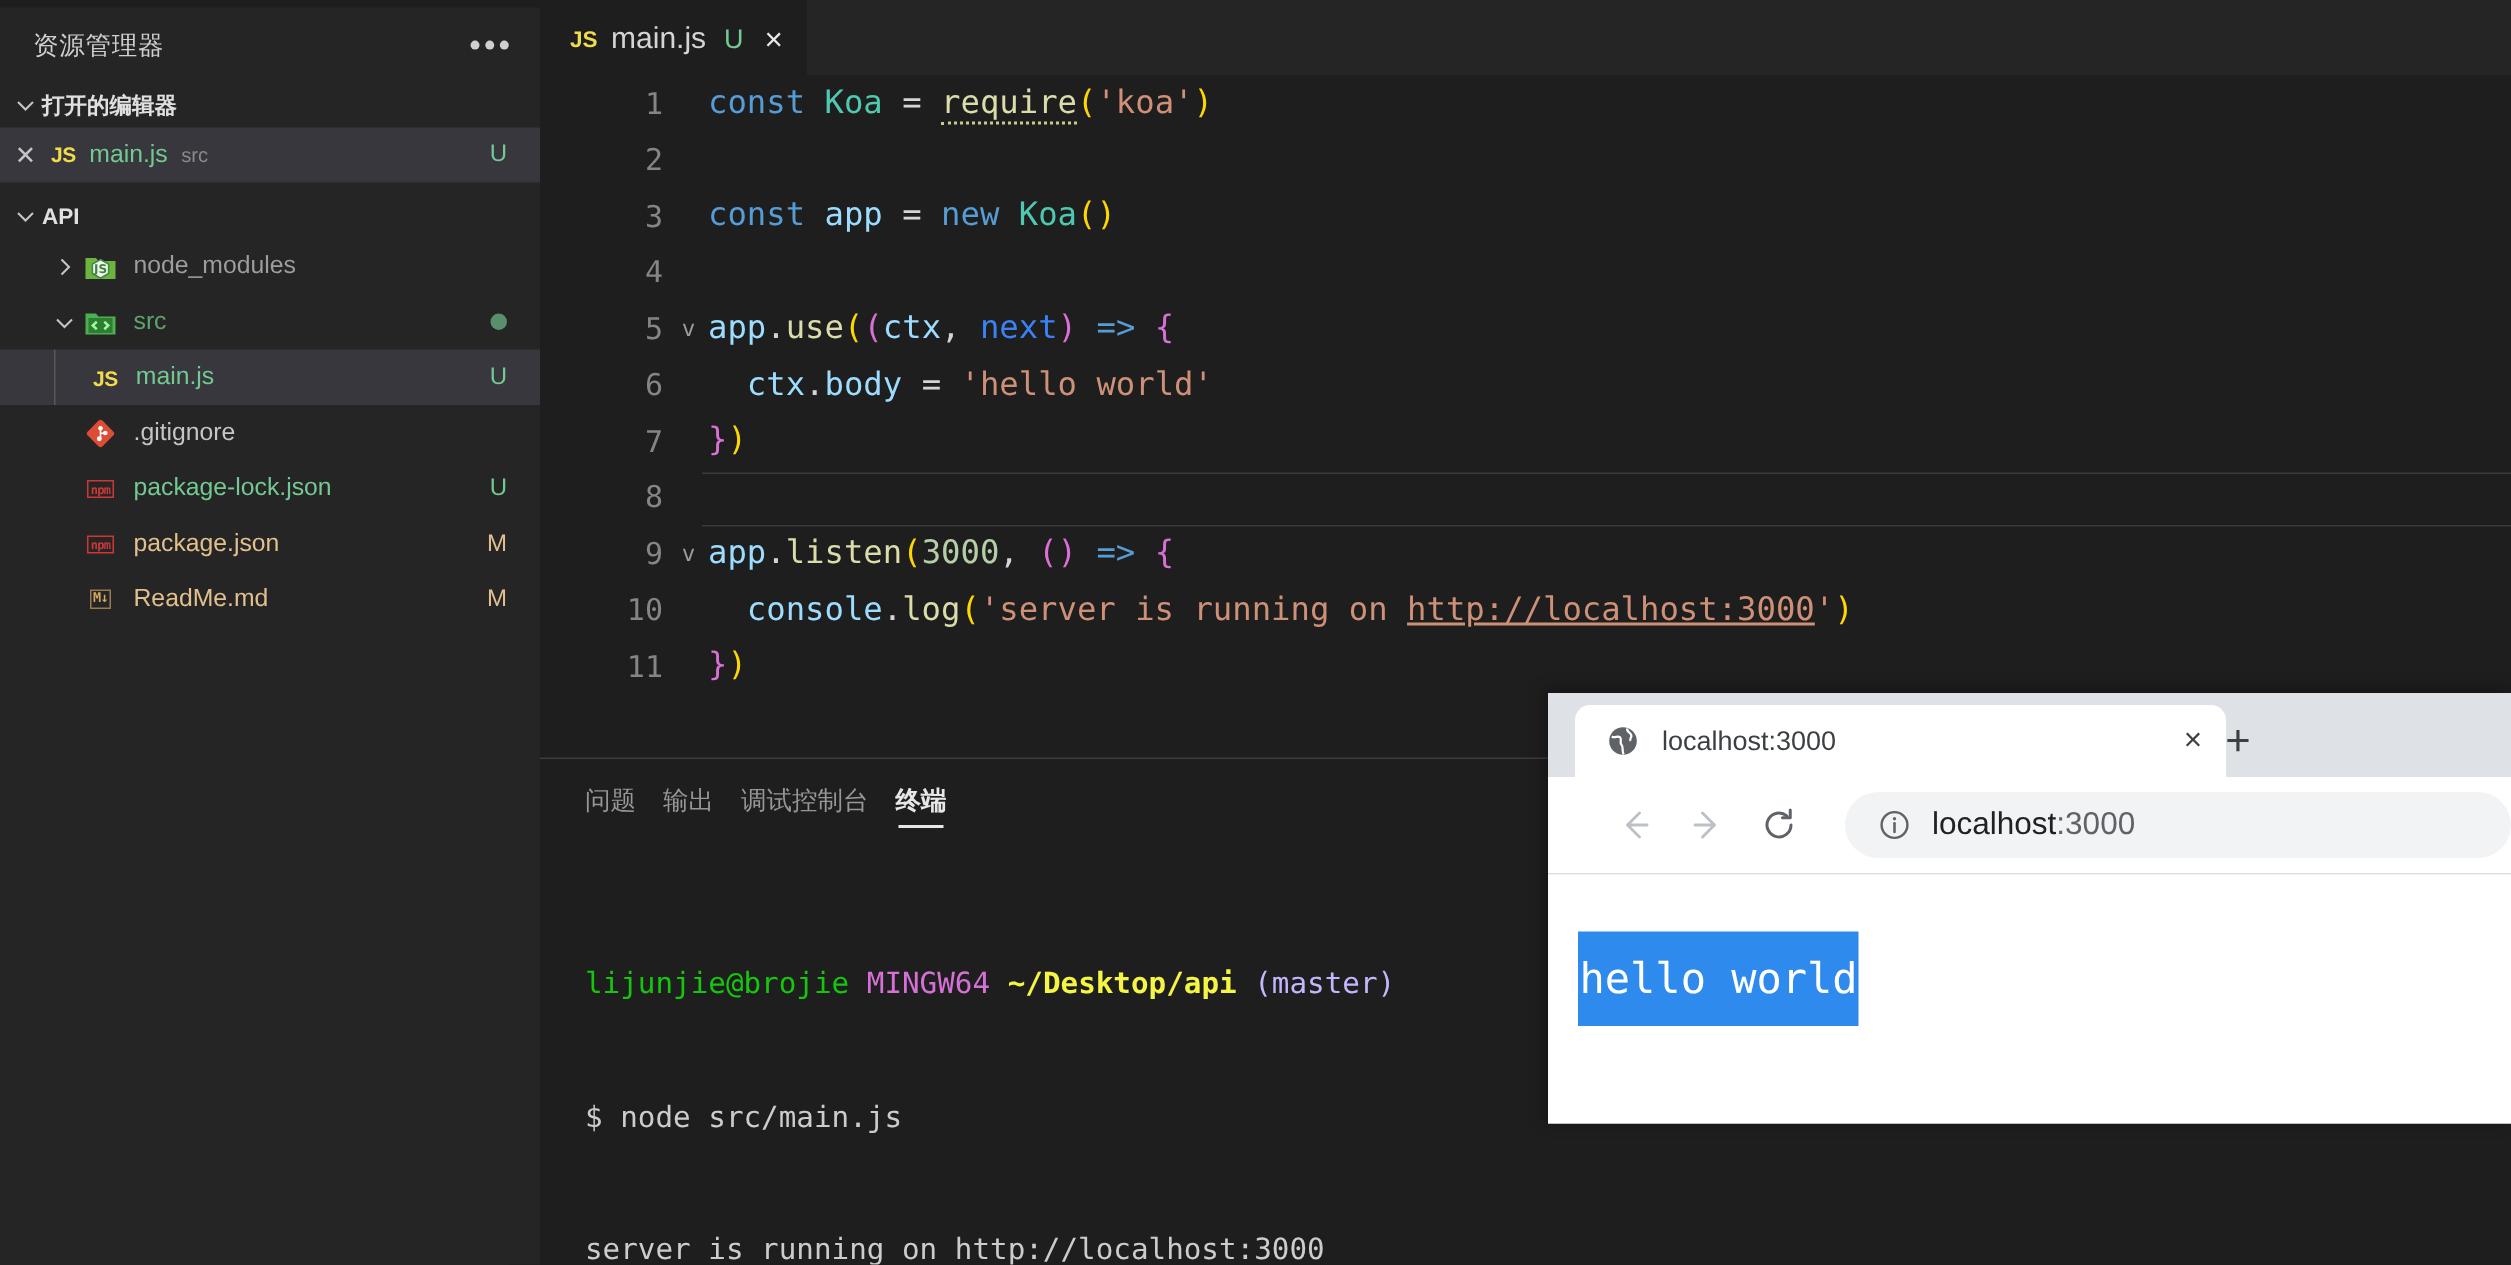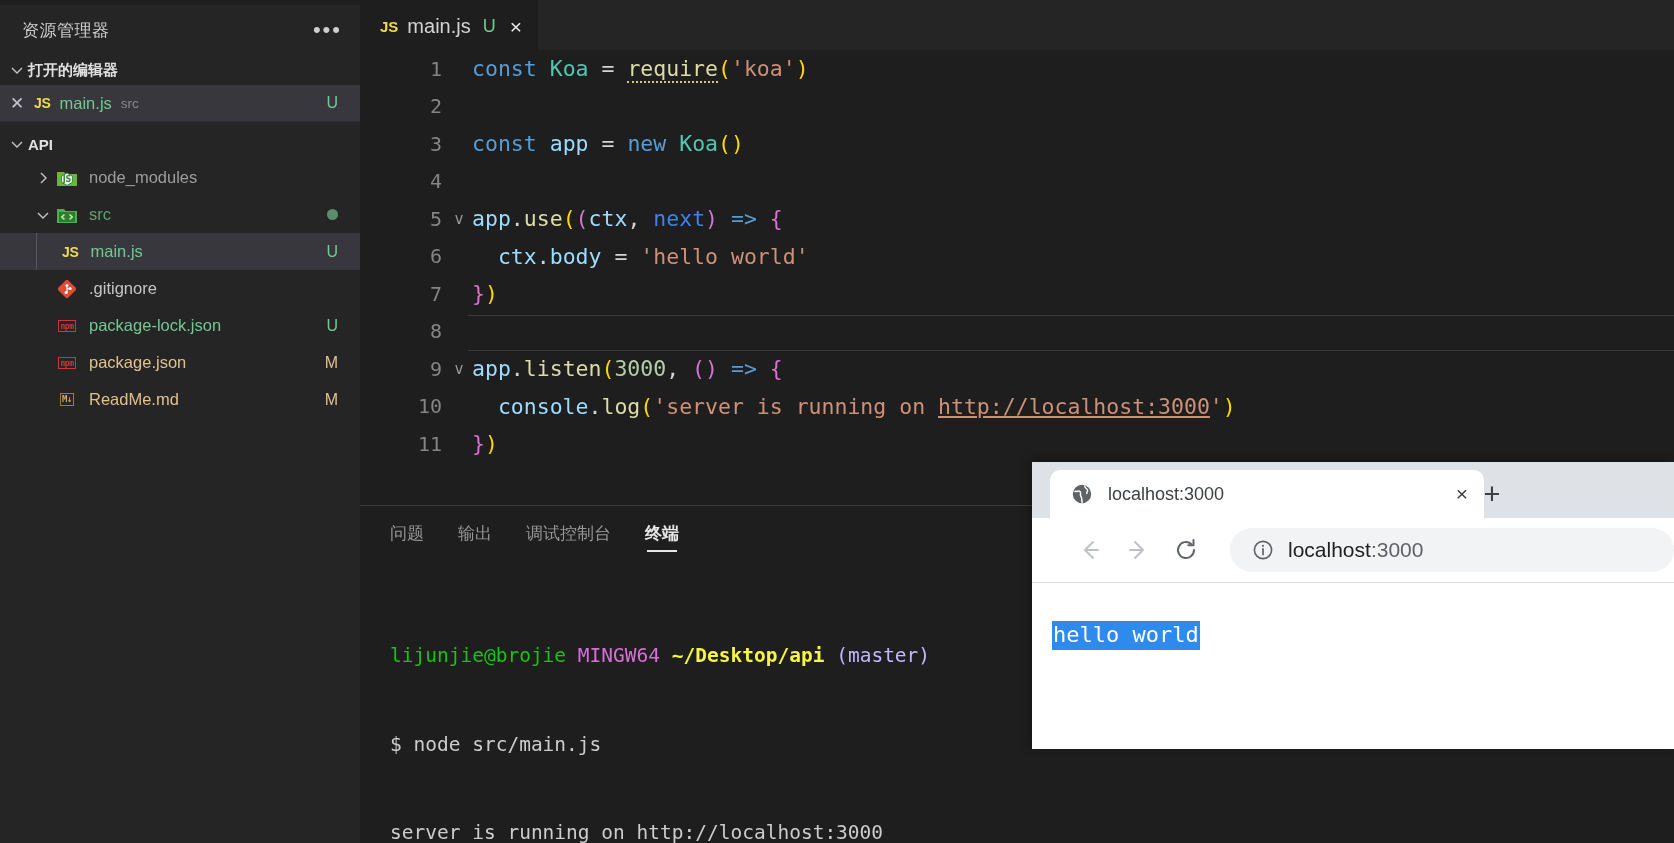--- a/index.html
+++ b/index.html
@@ -195,21 +195,21 @@
   #panel {
     position: absolute; left: 360px; top: 505px;
     width: 1314px; height: 338px;
     background: #1e1e1e;
     border-top: 1px solid #3c3c3c;
   }
   #panel-tabs {
     height: 54px;
     display: flex; align-items: center;
     padding-left: 30px;
-    gap: 34px;
+    gap: 18px;
   }
   .ptab {
     font-size: 17px; color: #969696;
     position: relative; height: 54px;
     display: flex; align-items: center;
     cursor: pointer;
   }
   .ptab.active { color: #e7e7e7; font-weight: bold; }
   .ptab.active::after {
     content: ""; position: absolute;
@@ -309,24 +309,24 @@
   }
   #omni-text .dim { color: #5f6368; }
   #browser-content {
     background: #ffffff;
     height: 261px;
     padding: 38px 0 0 20px;
   }
   #page-body-text {
     display: inline-block;
     font-family: "DejaVu Sans Mono", monospace;
-    font-size: 22px;
+    font-size: 28px;
     background: #2f8aee;
     color: #ffffff;
-    padding: 2px 1px;
+    padding: 16px 1px;
     line-height: 1.12;
   }
 </style>
 </head>
 <body>
 
 <div id="root">
 
   <div id="sidebar">
 

